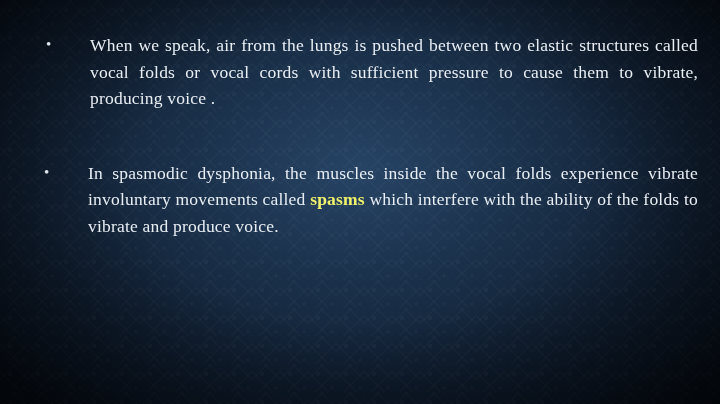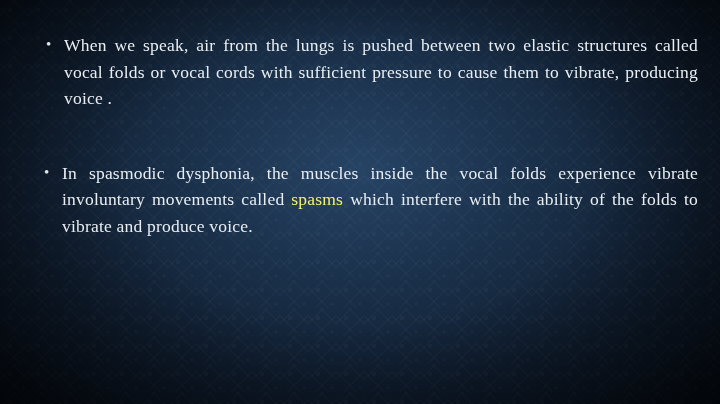--- a/index.html
+++ b/index.html
@@ -62,35 +62,37 @@
   .bullet .marker {
     flex: 0 0 auto;
     width: 18px;
     color: #dfe6ec;
     font-size: 15px;
     line-height: 1.62;
     text-align: left;
   }
   .bullet .para {
     flex: 1 1 auto;
+    margin-left: 26px;
   }
   .para p {
     margin: 0;
     text-align: justify;
     text-justify: inter-word;
   }
   #bullet-1 {
     margin-top: 8px;
   }
   #bullet-1 .marker { padding-left: 2px; }
   #bullet-2 {
     margin-top: 48px;
   }
   .highlight {
     color: #f3f36a;
+    font-weight: bold;
   }
 </style>
 </head>
 <body>
 
 <div class="slide">
   <div class="content">
 
     <div class="bullet" id="bullet-1">
       <span class="marker">•</span>

